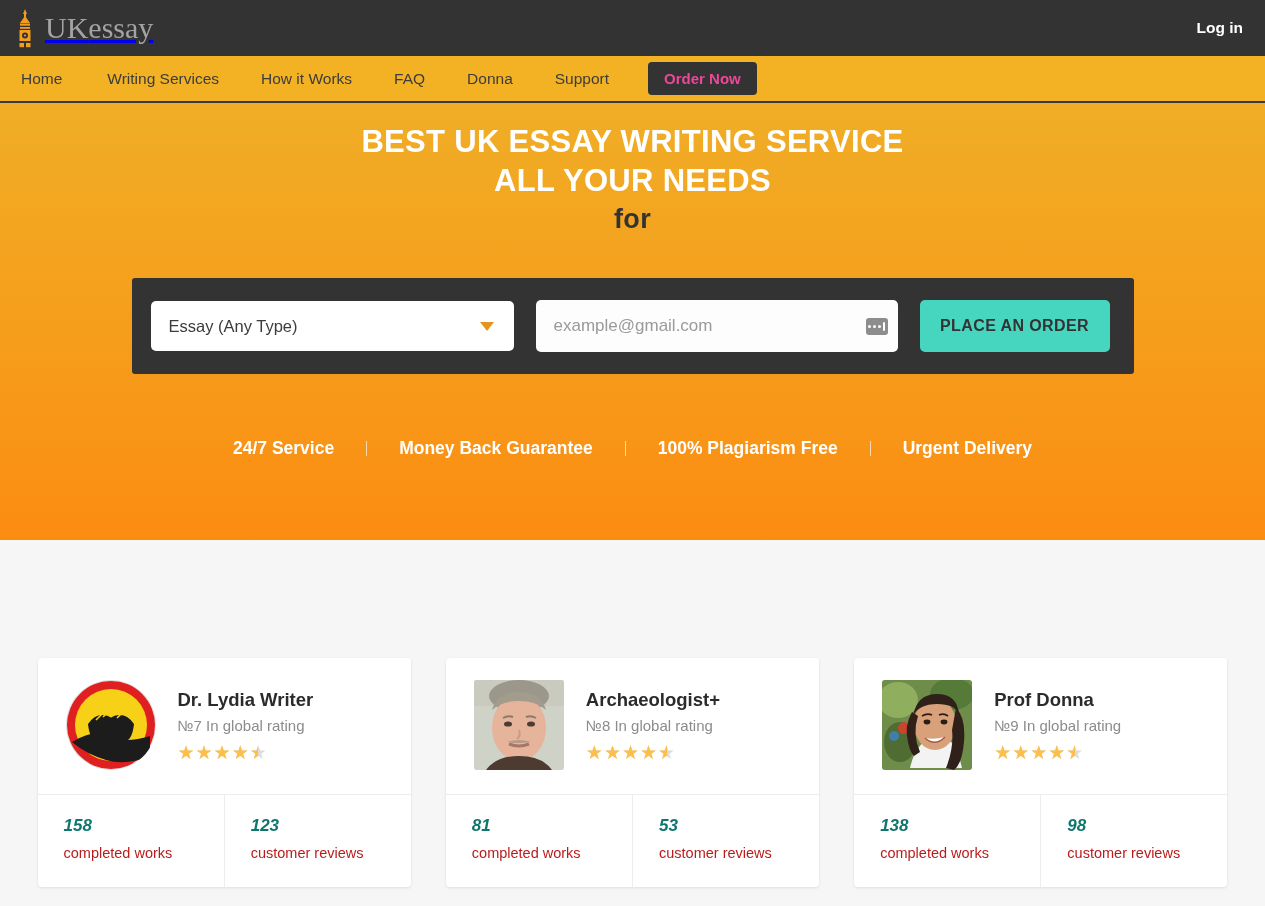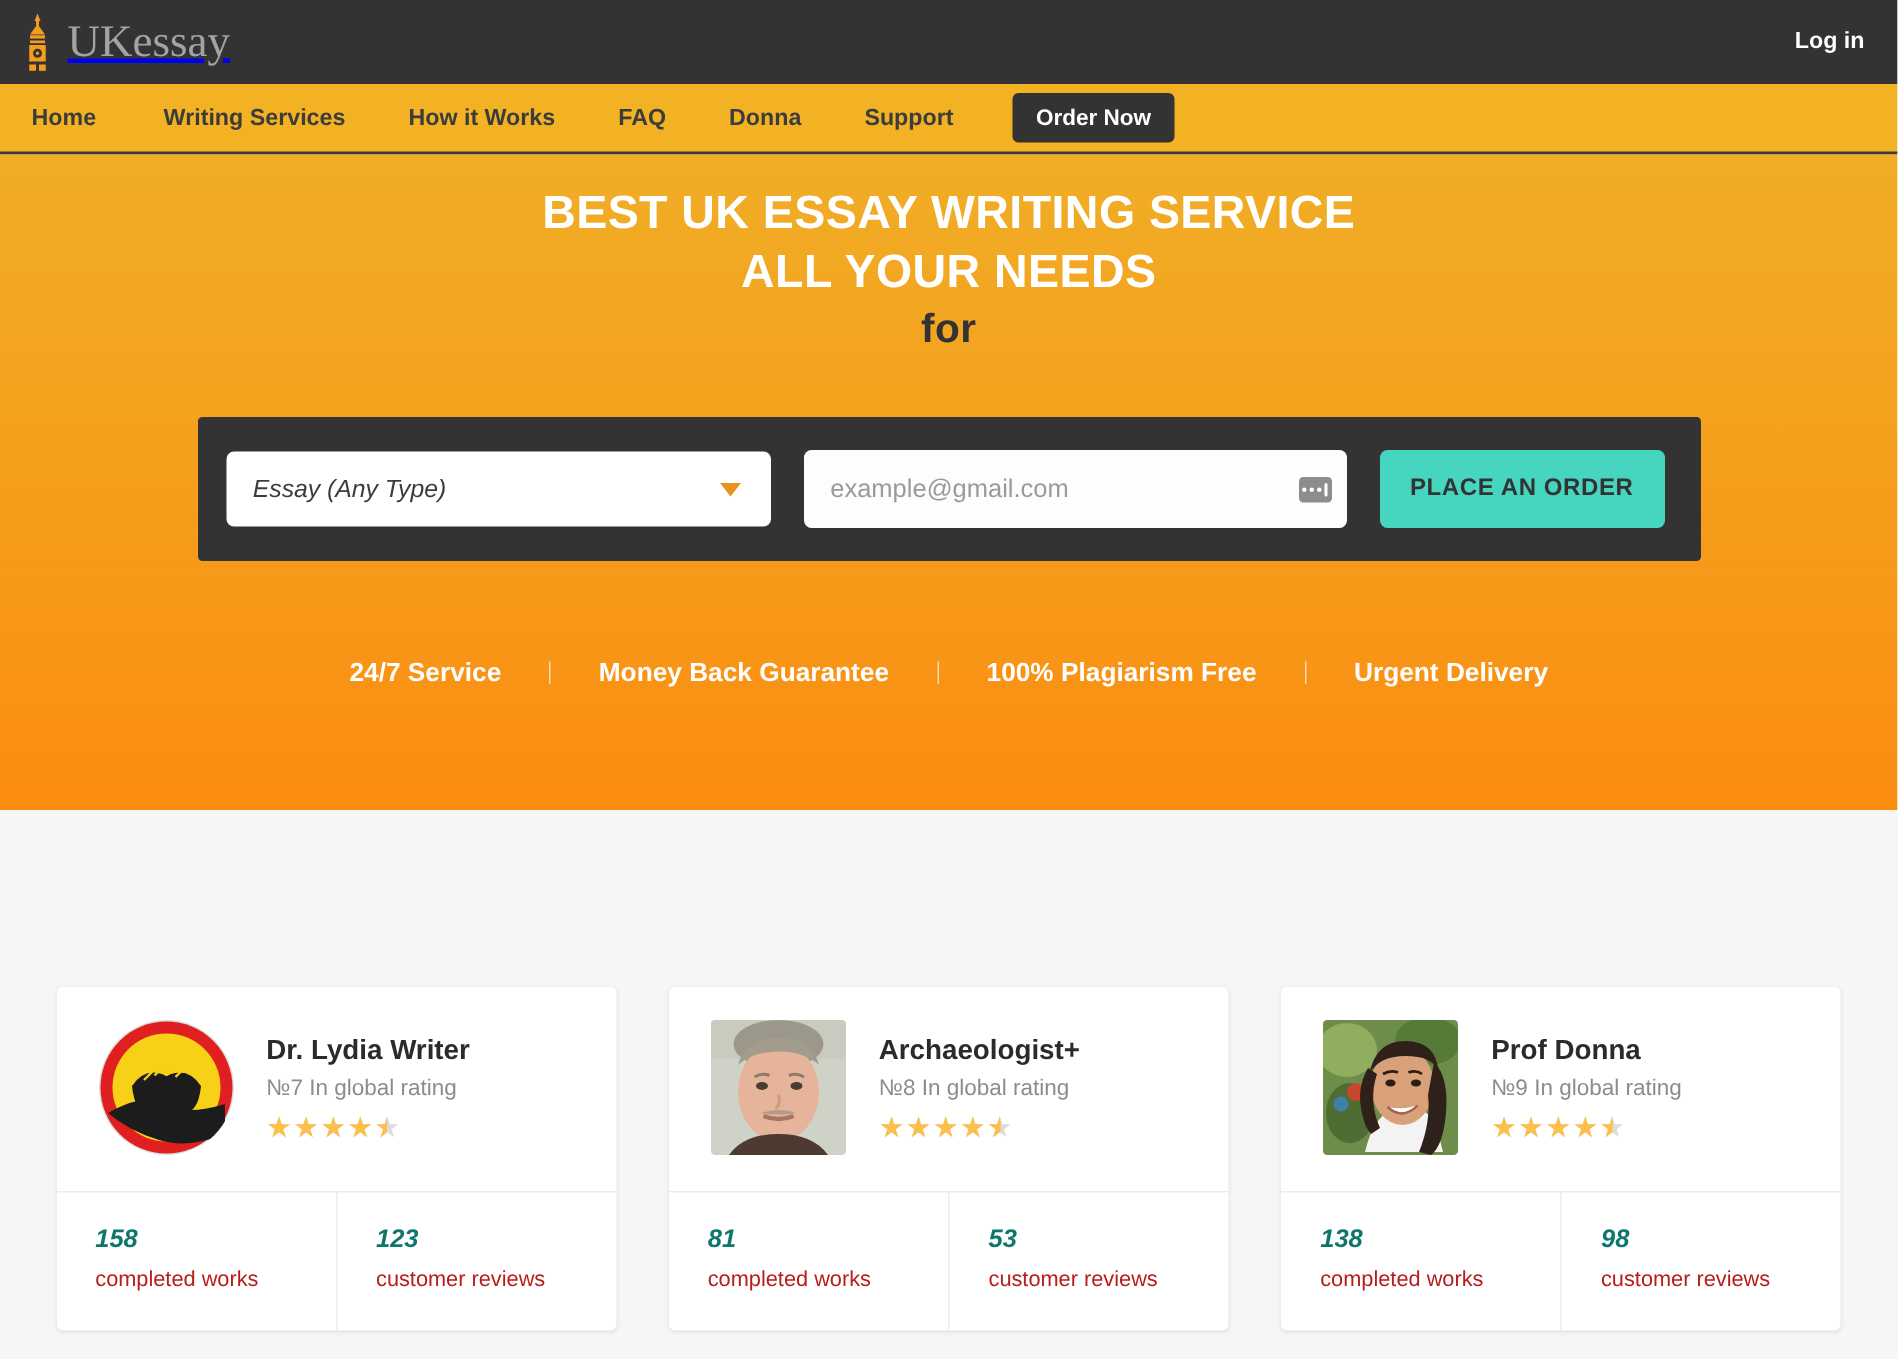--- a/index.html
+++ b/index.html
@@ -49,26 +49,25 @@
     padding-left: 21px;
     border-bottom: 2px solid #3a3a3a;
     gap: 0px;
   }
   .nav-item {
     color: #3c3c3c;
     font-size: 15.5px;
     text-decoration: none;
     padding: 0 21px;
     white-space: nowrap;
-    font-weight: bold;
   }
   .nav-item:first-child { padding-left: 0; padding-right: 24px; }
   .nav-order-btn {
     background: #333333;
-    color: #ffffff;
+    color: #ec4899;
     font-size: 15px;
     font-weight: bold;
     border-radius: 4px;
     padding: 8px 16px;
     margin-left: 18px;
     white-space: nowrap;
     border: none;
     cursor: pointer;
     font-family: "Liberation Sans", sans-serif;
   }
@@ -111,21 +110,20 @@
     background: #ffffff;
     border-radius: 5px;
     display: flex;
     align-items: center;
     padding: 0 18px;
     cursor: pointer;
   }
   .select-box .sel-label {
     font-size: 16.5px;
     color: #3c3c3c;
-    font-style: italic;
   }
   .select-arrow {
     position: absolute;
     right: 20px;
     width: 0; height: 0;
     border-left: 7px solid transparent;
     border-right: 7px solid transparent;
     border-top: 9px solid #e8921f;
   }
   .email-box {

